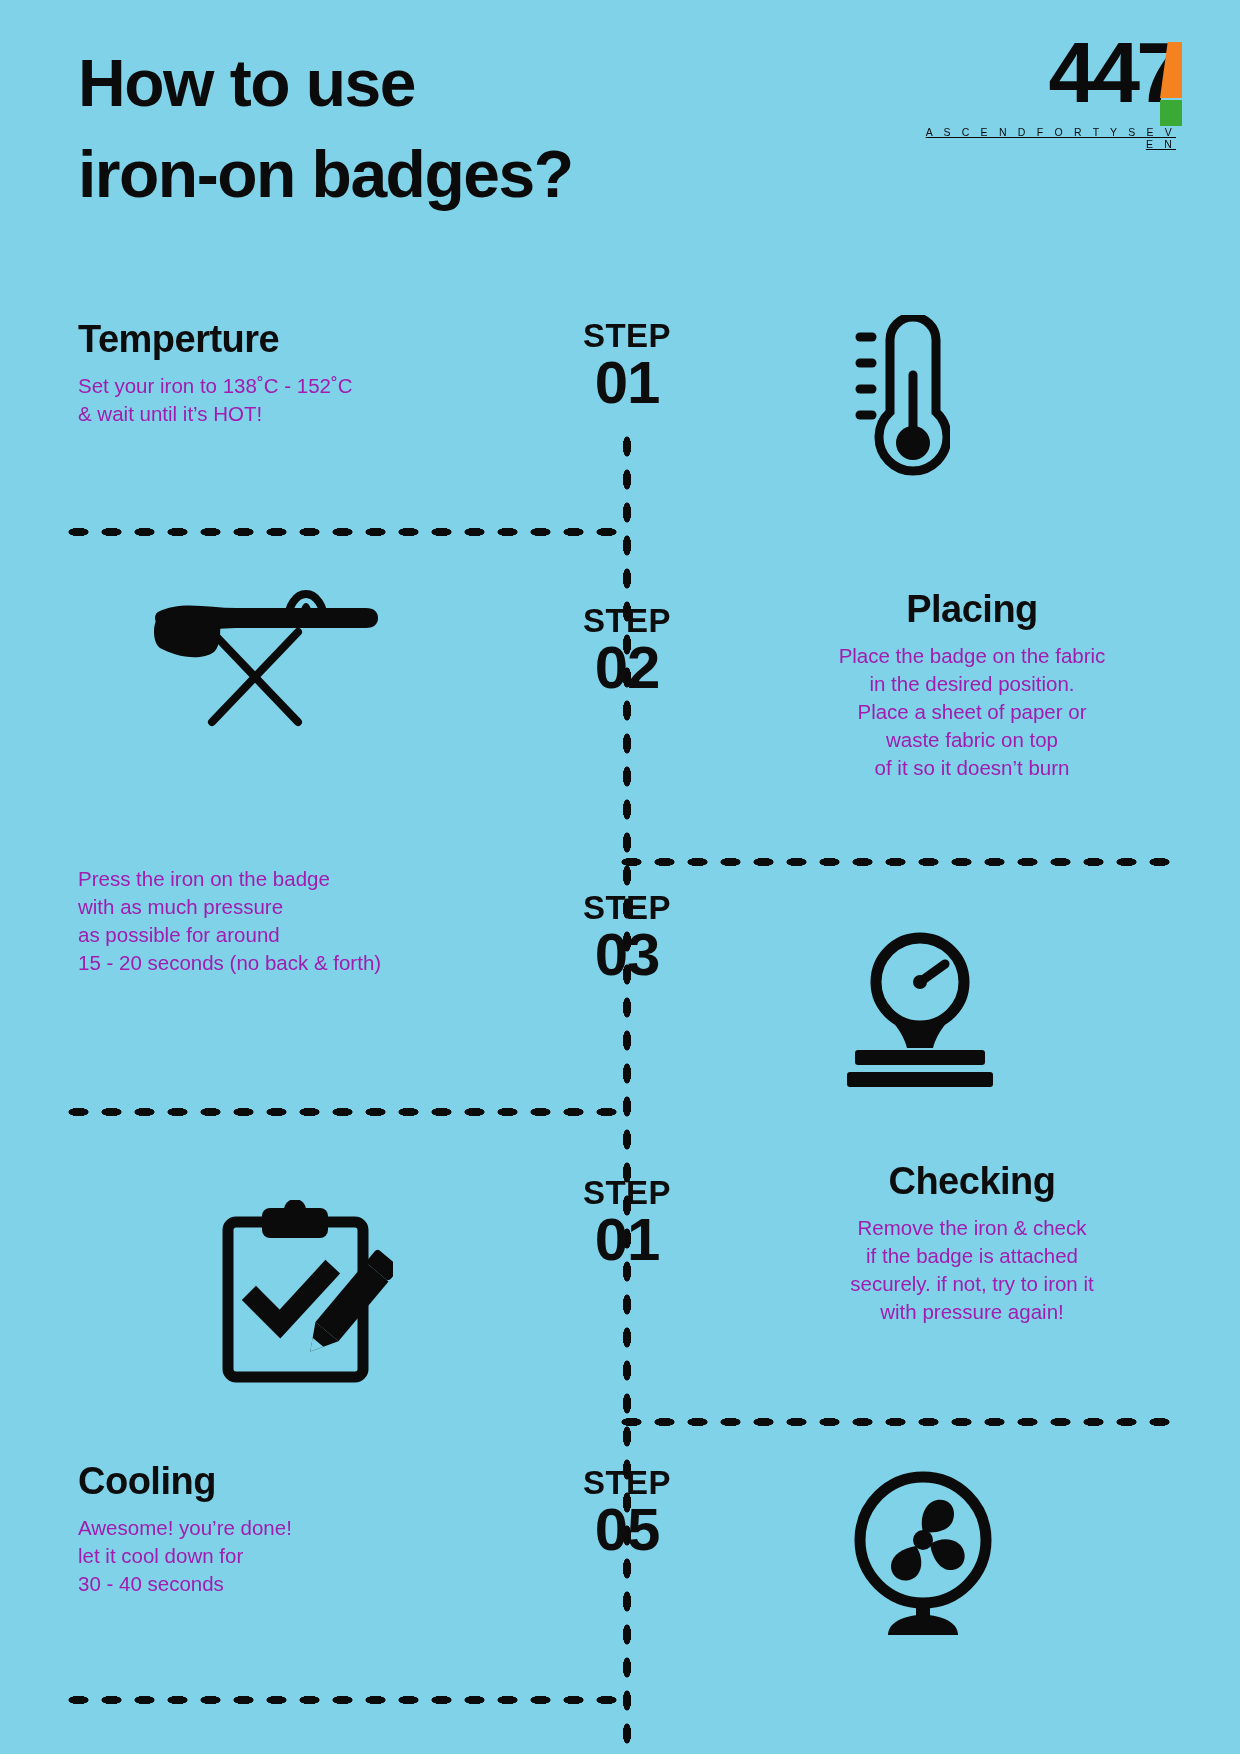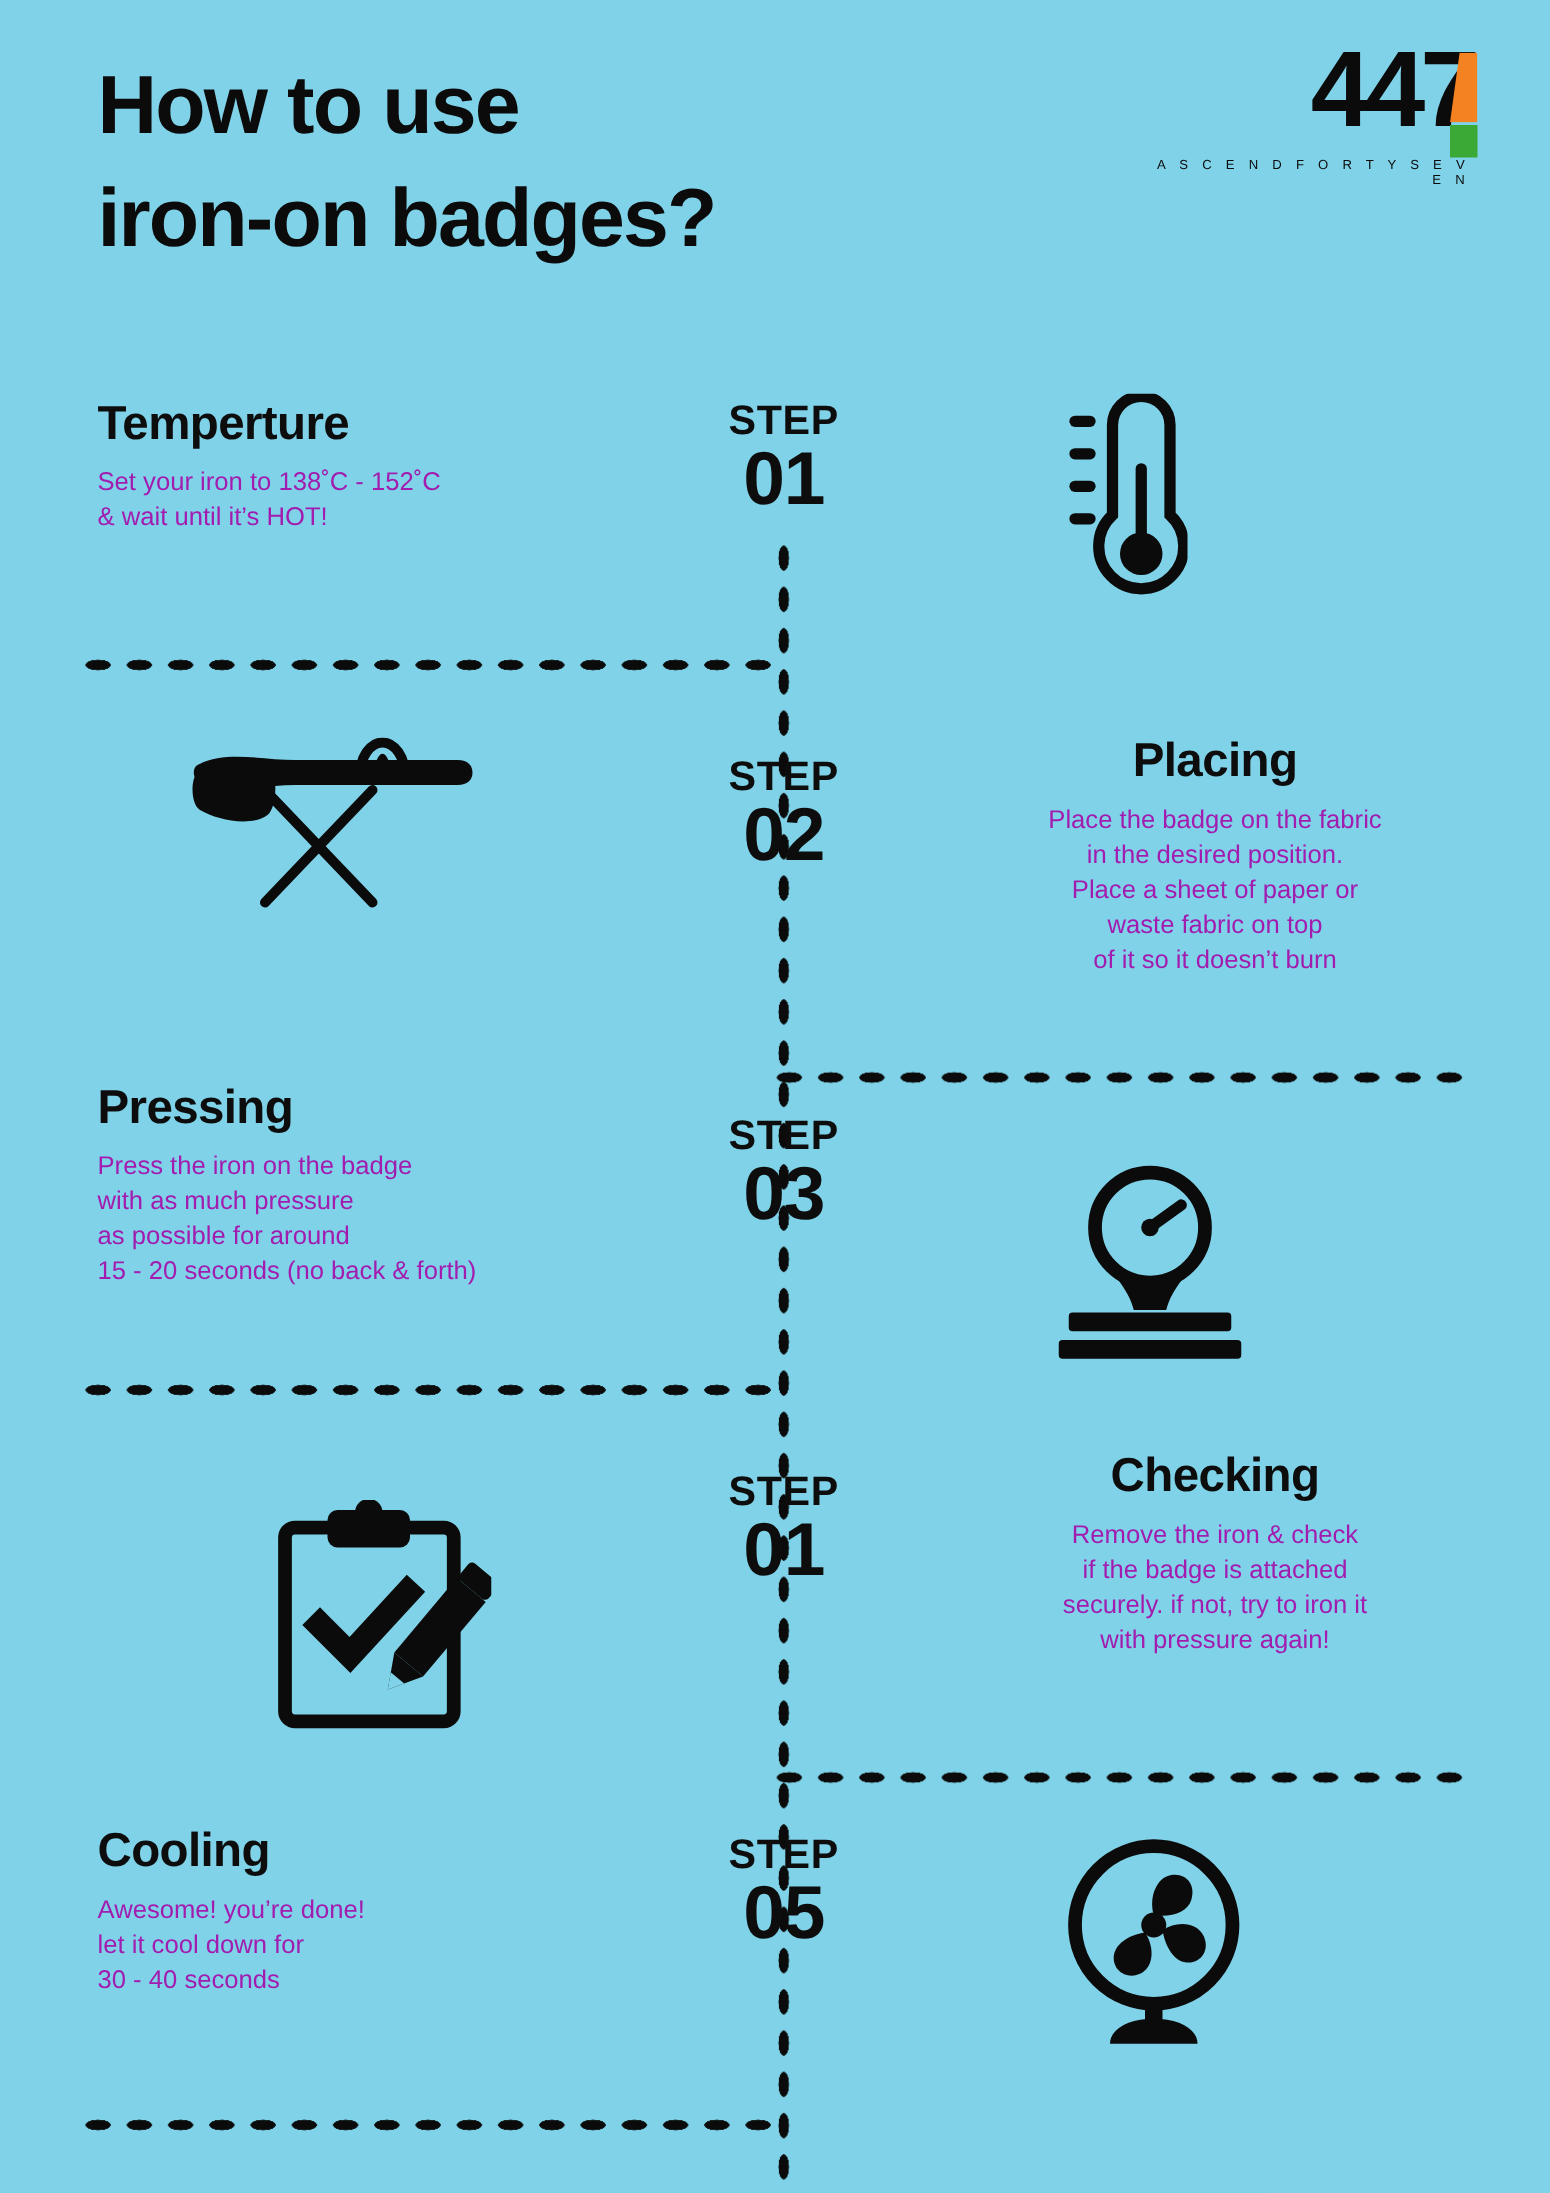--- a/index.html
+++ b/index.html
@@ -76,20 +76,21 @@
     width: 22px; height: 26px;
     background: #3aa935;
   }
   .logo-sub {
     margin-top: 4px;
     font-size: 10.5px;
     letter-spacing: 4.2px;
     color: #0b0b0b;
     text-align: right;
     padding-right: 4px;
+    text-decoration: underline;
   }
 
   
   .spine {
     position: absolute;
     left: 620px;
     top: 430px;
     width: 14px;
     height: 1320px;
     background-image: radial-gradient(#0b0b0b 42%, transparent 44%);
@@ -237,21 +238,20 @@
   </div>
 
   <div class="hdots" style="left:615px; top:855px; width:565px;"></div>
 
   <div class="step-label" style="top:890px;">
     <span class="word">STEP</span>
     <span class="num">03</span>
   </div>
 
   <div class="block left-block" style="top:865px; width:470px;">
-    <h2>Pressing</h2>
     <p style="white-space:pre-line;">Press the iron on the badge
 with as much pressure
 as possible for around
 15 - 20 seconds (no back &amp; forth)</p>
   </div>
 
   <div class="icon" style="left:833px; top:930px;">
     <svg width="175" height="160" viewBox="0 0 175 160">
       <circle cx="87" cy="52" r="44" fill="none" stroke="#0b0b0b" stroke-width="11"></circle>
       <path d="M87 52 L112 34" stroke="#0b0b0b" stroke-width="9" stroke-linecap="round" fill="none"></path>

